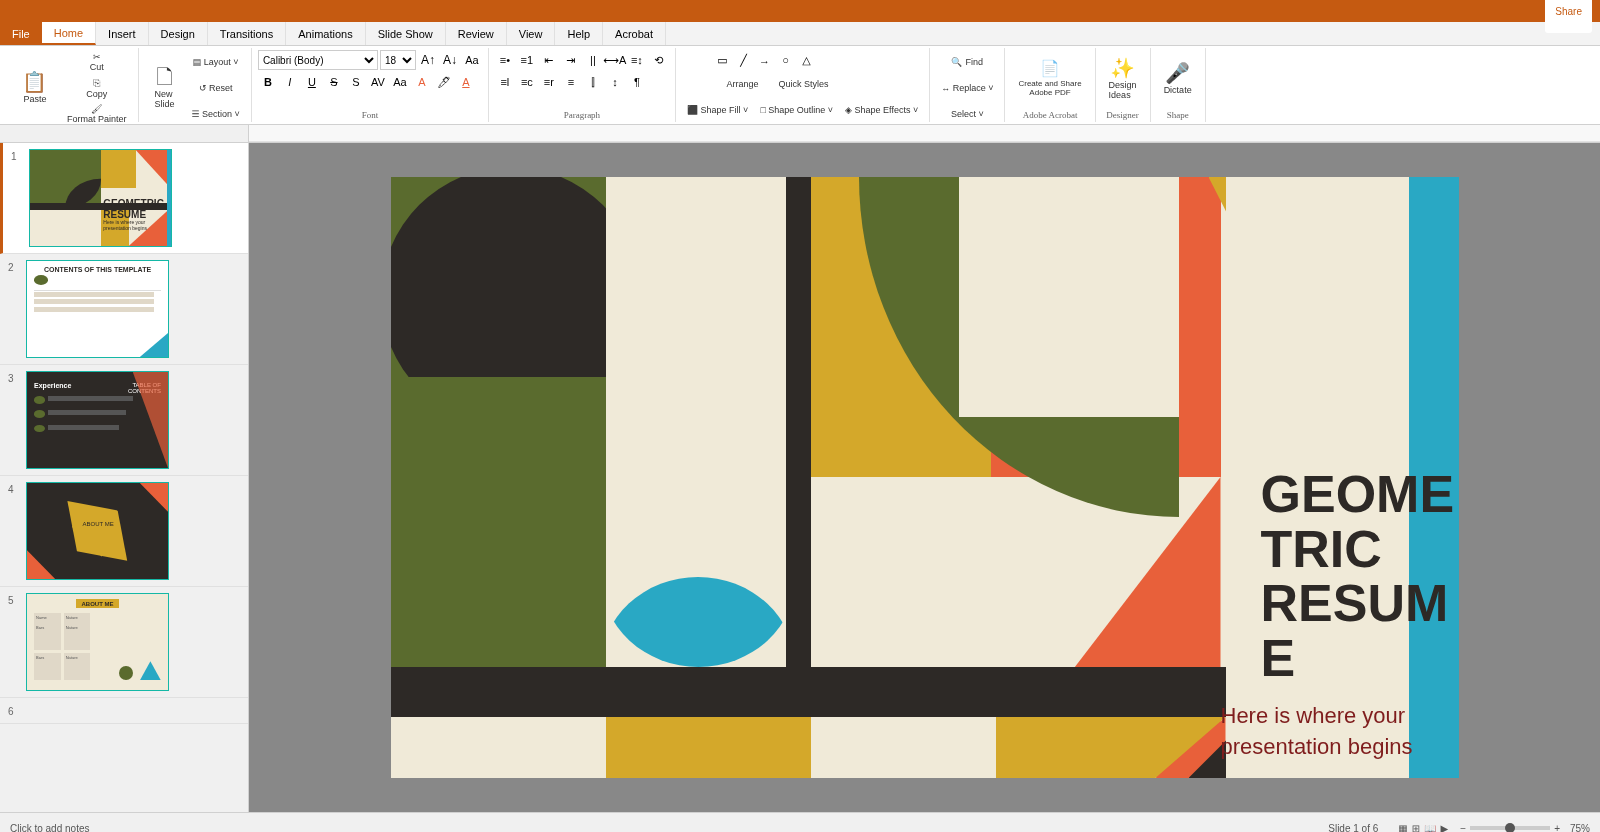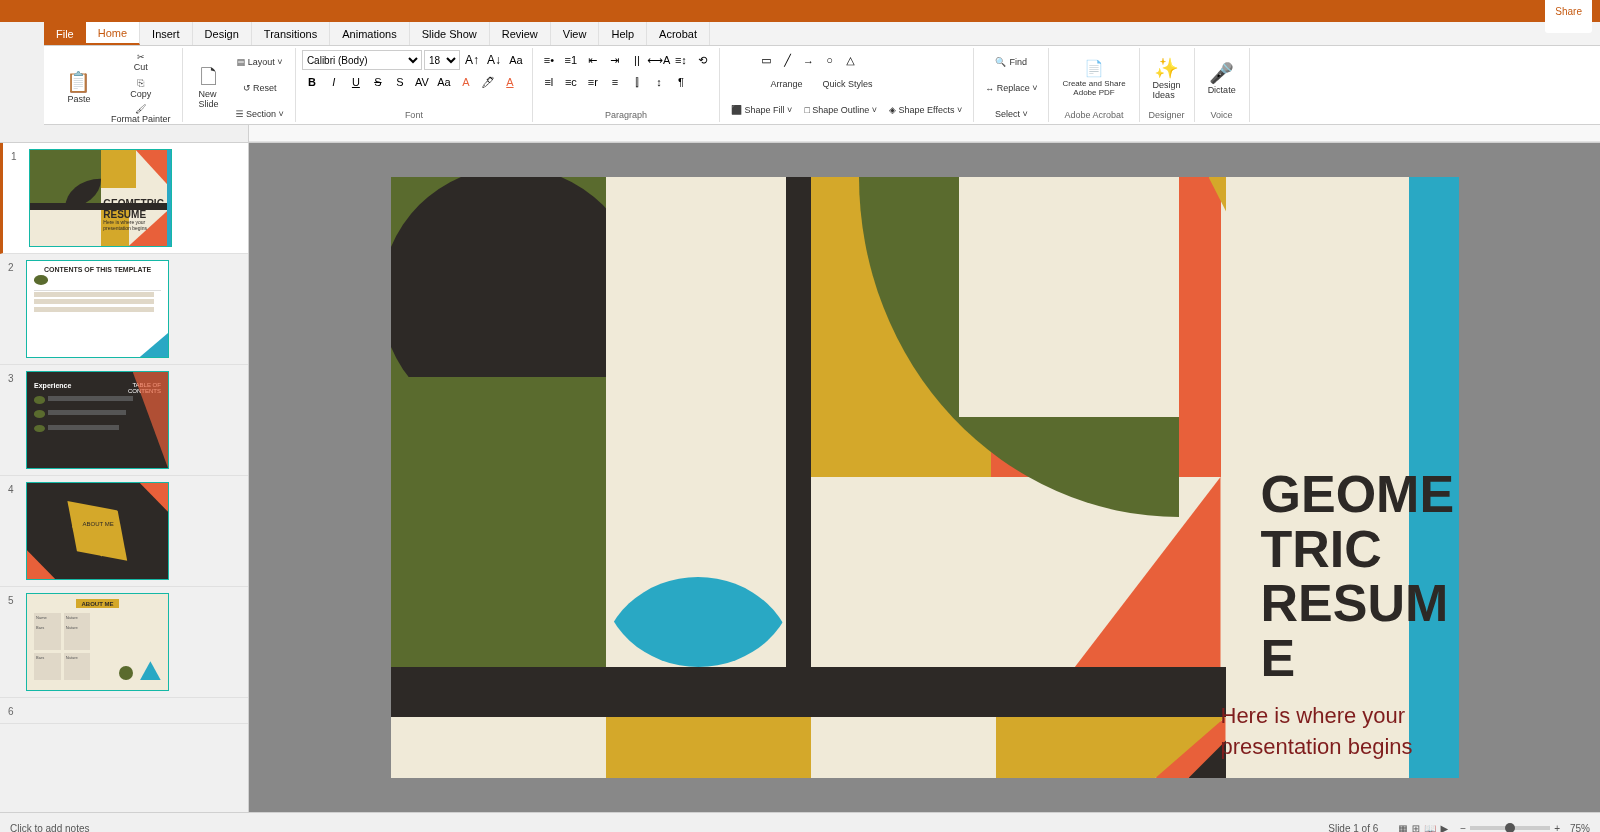--- a/index.html
+++ b/index.html
@@ -14,21 +14,20 @@
       justify-content: flex-end;
       padding: 0 8px;
       color: white;
       font-size: 11px;
     }
 
     
     #ribbon {
       background: #fff;
       border-bottom: 1px solid #d0d0d0;
-      margin-left: 44px;
     }
 
     #ribbon-tabs {
       display: flex;
       background: #f3f3f3;
       border-bottom: 1px solid #d0d0d0;
       height: 24px;
     }
 
     .ribbon-tab {
@@ -67,20 +66,21 @@
       align-items: center;
       flex: 1;
       gap: 2px;
     }
 
     .ribbon-group-label {
       font-size: 9px;
       color: #666;
       text-align: center;
       padding-top: 2px;
+      font-family: Liberation Serif, serif;
     }
 
     .ribbon-btn {
       display: flex;
       flex-direction: column;
       align-items: center;
       justify-content: center;
       padding: 3px 6px;
       cursor: pointer;
       border-radius: 3px;
@@ -413,21 +413,21 @@
       <div class="ribbon-group-label">Designer</div>
     </div>
 
     <div class="ribbon-group">
       <div class="ribbon-group-content">
         <div class="ribbon-btn">
           <div class="ribbon-btn-icon">🎤</div>
           <span>Dictate</span>
         </div>
       </div>
-      <div class="ribbon-group-label">Voice</div>
+      <div class="ribbon-group-label">Shape</div>
     </div>
   </div>
 </div>
 
 <div id="ruler">
   <div id="ruler-corner"></div>
   <div id="ruler-h">
     <svg width="100%" height="18">
       <rect width="100%" height="18" fill="#f8f8f8"></rect>
       <line x1="0" y1="17" x2="100%" y2="17" stroke="#ccc" stroke-width="1"></line>

